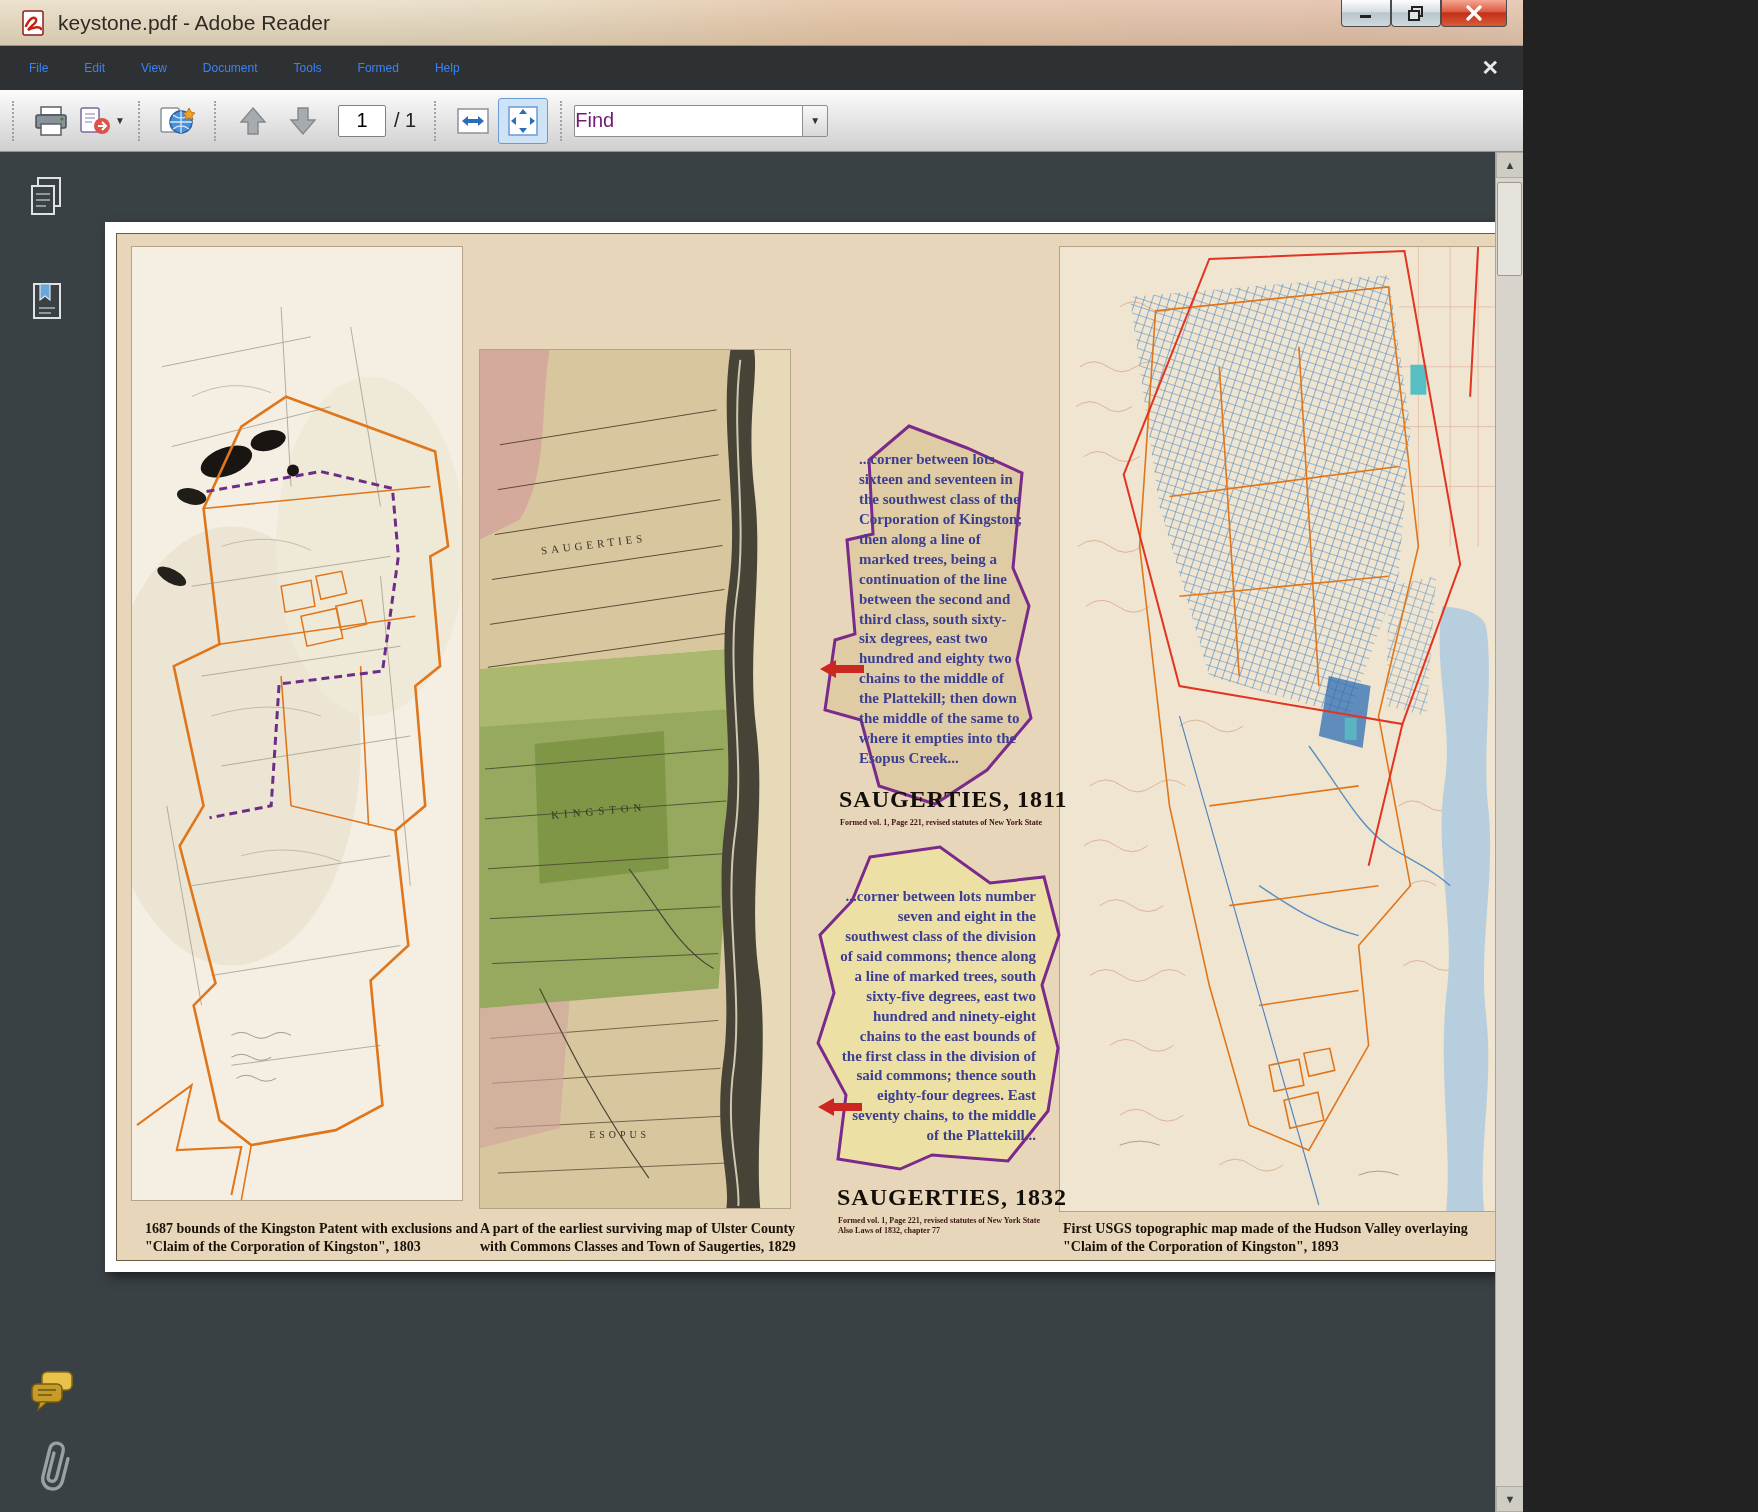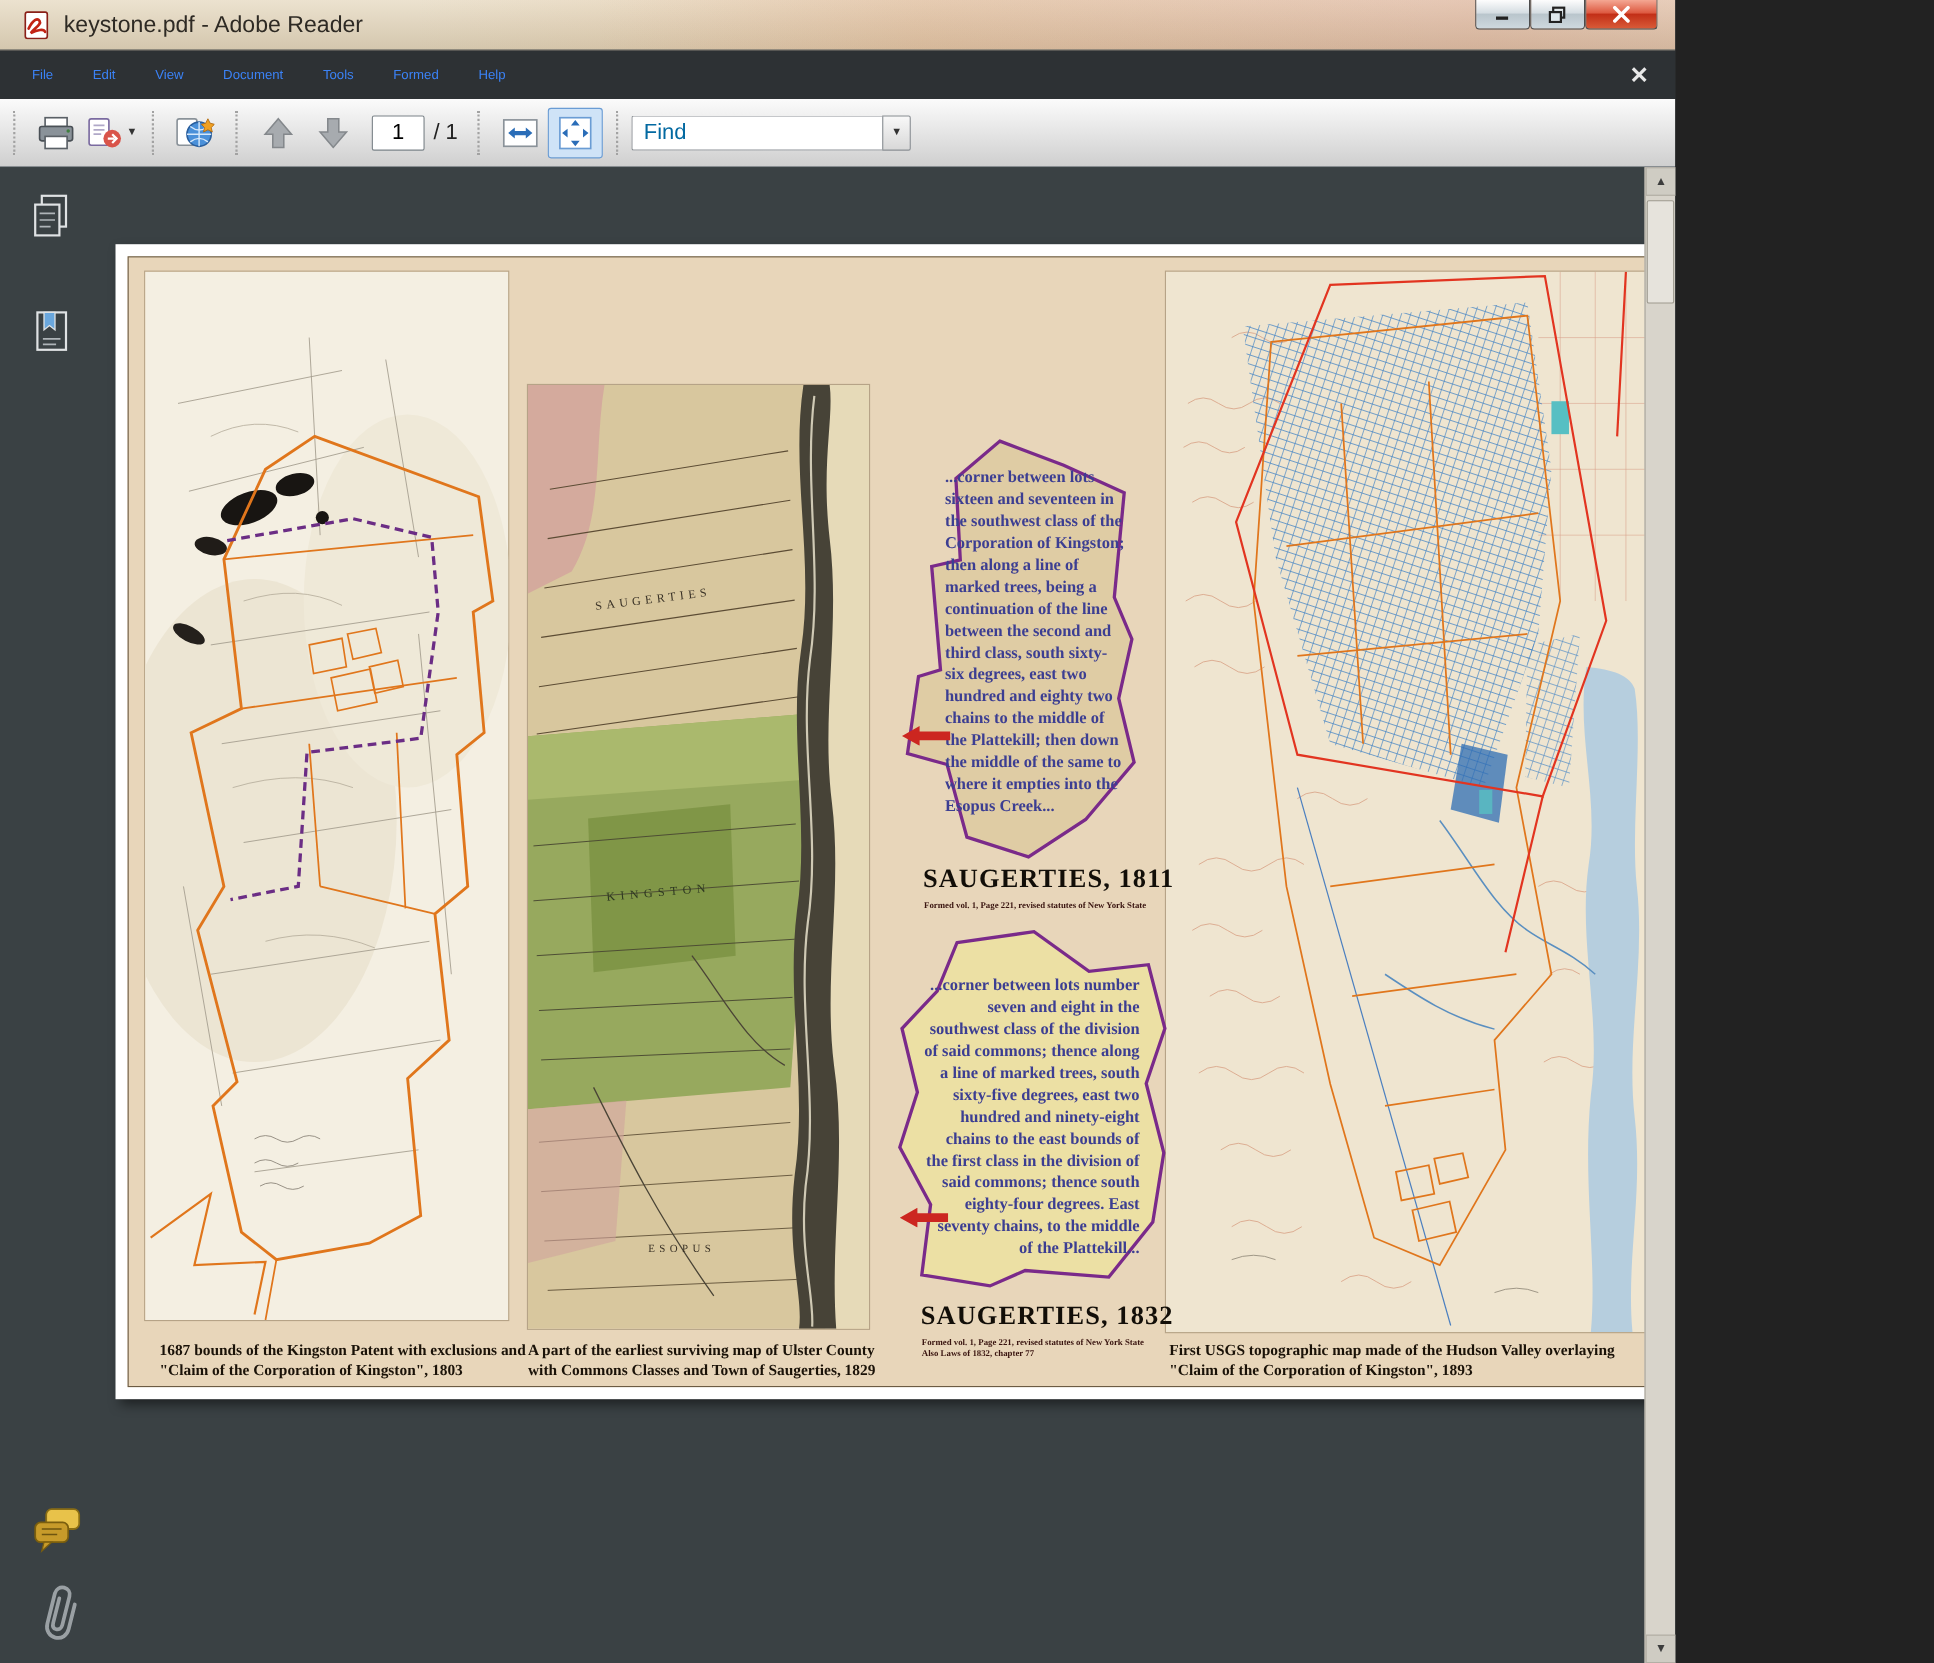--- a/index.html
+++ b/index.html
@@ -62,21 +62,21 @@
   .tbtn.selected { background:#cfe3f7; border:1px solid #6a9cd4; }
   .drop-glyph { font-size:10px; color:#333; }
   .page-input {
     width:48px; height:32px; text-align:center; font-size:20px;
     border:1px solid #7a8288; border-radius:2px; background:#fff; margin:0 8px 0 10px;
     font-family:"Liberation Sans", sans-serif;
   }
   .page-total { font-size:20px; color:#222; margin-right:6px; }
   .find-wrap { display:flex; align-items:center; }
   .find-input {
-    width:228px; height:32px; font-size:20px; color:#0369a1; padding-left:10px;
+    width:228px; height:32px; font-size:20px; color:#701a75; 
     border:1px solid #8a8f94; border-right:none; background:#fff; border-radius:2px 0 0 2px;
     font-family:"Liberation Sans", sans-serif;
   }
   .find-drop {
     width:26px; height:32px; border:1px solid #8a8f94; background:linear-gradient(#f8f8f8,#d8d8d8);
     display:flex; align-items:center; justify-content:center; cursor:pointer; border-radius:0 2px 2px 0;
   }
 
   
   .doc-area { position:absolute; left:0; top:152px; right:0; bottom:0; background:#3a4144; }
@@ -109,21 +109,21 @@
   .map-panel svg { display:block; width:100%; height:100%; border:1px solid rgba(90,70,40,.35); }
 
   .caption {
     position:absolute; font-size:14px; font-weight:bold; color:#1a1208; line-height:1.25;
   }
   .caption-left  { left:28px;  top:986px; width:335px; }
   .caption-mid   { left:363px; top:986px; width:340px; }
   .caption-right { left:946px; top:986px; width:425px; }
 
   .quote-block { position:absolute; }
-  .quote-1811 { left:700px; top:159px; width:225px; height:395px;font-family:Liberation Serif, serif; }
+  .quote-1811 { left:700px; top:184px; width:225px; height:395px;font-family:Liberation Serif, serif; }
   .quote-1832 { left:695px; top:609px; width:255px; height:332px; }
   .quote-svg { position:absolute; left:0; top:0; }
   .quote-text {
     position:absolute; font-size:15px; font-weight:bold; color:#3c3e92; line-height:1.33;
   }
   .quote-text-1811 { left:42px; top:32px; width:165px; }
   .quote-text-1832 { left:26px; top:44px; width:198px;text-align:right; }
 
   .red-arrow { position:absolute; }
   .red-arrow-1 { left:703px; top:426px; }

